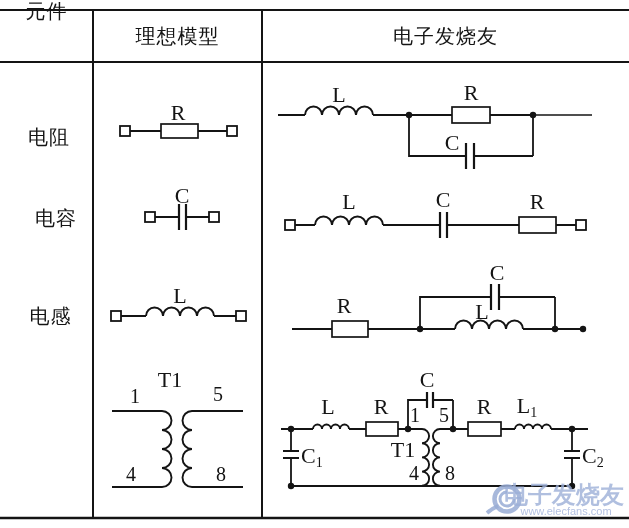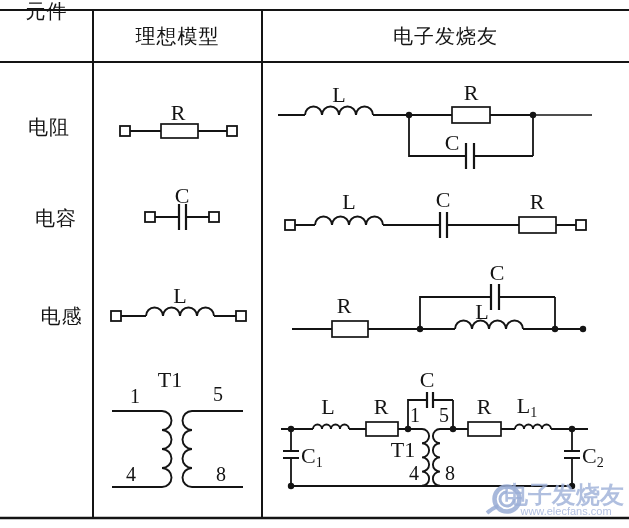--- a/index.html
+++ b/index.html
@@ -29,23 +29,23 @@
   .wm-url{font-family:"Liberation Sans","DejaVu Sans",sans-serif;fill:#aab9de;opacity:.9;}
 </style>
 </head>
 <body>
 
 <div class="stage">
 
   <div class="zh" style="left:0;top:25;width:93px">元件</div>
   <div class="zh" style="left:93px;top:25px;width:169px">理想模型</div>
   <div class="zh" style="left:262px;top:25px;width:367px">电子发烧友</div>
-  <div class="zh" style="left:0;top:116px;width:98px">电阻</div>
+  <div class="zh" style="left:0;top:126px;width:98px">电阻</div>
   <div class="zh" style="left:0;top:207px;width:112px">电容</div>
-  <div class="zh" style="left:15px;top:305px;width:93px">电感</div>
+  <div class="zh" style="left:4px;top:305px;width:93px">电感</div>
 
   <svg width="629" height="528" viewBox="0 0 629 528">
 
     <g>
       <path class="grid" d="M0,10 H629"></path>
       <path class="grid" d="M0,62 H629"></path>
       <path class="grid-bottom" d="M0,518 H629"></path>
       <path class="grid" d="M93,10 V518"></path>
       <path class="grid" d="M262,10 V518"></path>
     </g>

